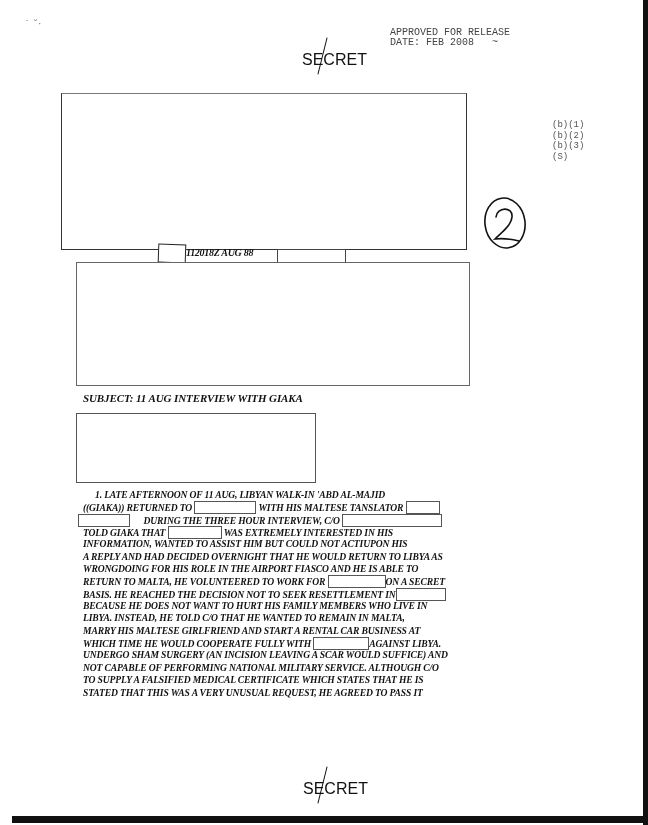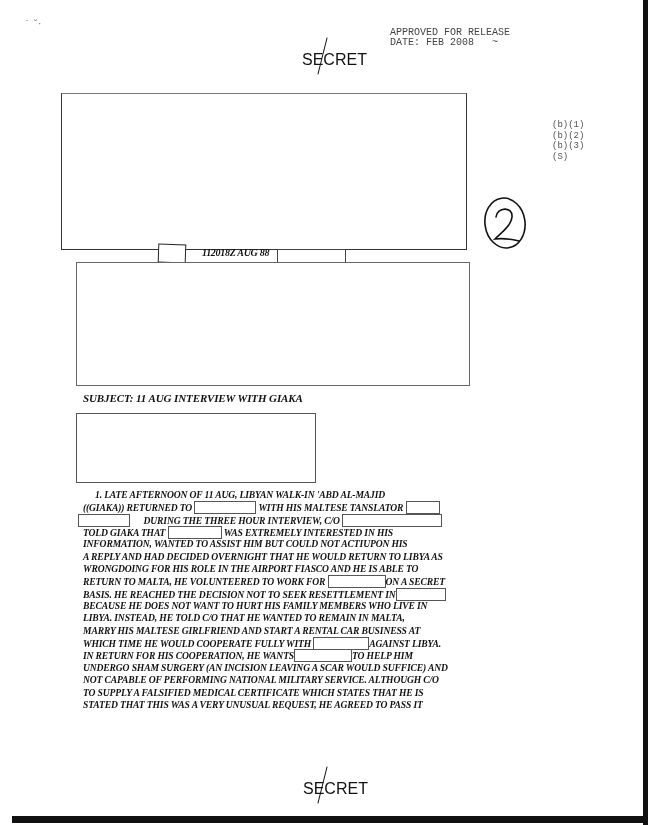--- a/index.html
+++ b/index.html
@@ -45,21 +45,21 @@
     .box3 { left: 76px; top: 413px; width: 240px; height: 70px; border: 1.5px solid #555; }
     .tilt-box {
       left: 158px; top: 244px; width: 28px; height: 19px; border: 1.2px solid #222;
       transform: rotate(2deg);
     }
     .box-date-right { left: 277px; top: 249px; width: 69px; height: 14px; border: 1px solid #444; border-bottom: none; }
 
     .dtg {
       position: absolute; left: 186px; top: 247px;
       font-family: "Liberation Serif", serif; font-style: italic; font-weight: bold;
-      font-size: 10px; color: #111; letter-spacing: -0.3px; margin-left: 16px;
+      font-size: 10px; color: #111; letter-spacing: -0.3px;
     }
     .subject {
       position: absolute; left: 83px; top: 392px;
       font-family: "Liberation Serif", serif; font-style: italic; font-weight: bold;
       font-size: 11px; color: #111; letter-spacing: -0.1px;
     }
     .body {
       position: absolute; left: 83px; top: 489px; width: 400px;
       font-family: "Liberation Serif", serif; font-style: italic; font-weight: bold;
       font-size: 9.6px; line-height: 12.35px; color: #111; letter-spacing: -0.15px;
@@ -111,21 +111,20 @@
     <span class="line"><span>TOLD GIAKA THAT</span> <span class="inline-redact" style="width:54px"></span> <span>WAS EXTREMELY INTERESTED IN HIS</span></span>
     <span class="line"><span>INFORMATION, WANTED TO ASSIST HIM BUT COULD NOT ACTIUPON HIS</span></span>
     <span class="line"><span>A REPLY AND HAD DECIDED OVERNIGHT THAT HE WOULD RETURN TO LIBYA AS</span></span>
     <span class="line"><span>WRONGDOING FOR HIS ROLE IN THE AIRPORT FIASCO AND HE IS ABLE TO</span></span>
     <span class="line"><span>RETURN TO MALTA, HE VOLUNTEERED TO WORK FOR</span> <span class="inline-redact" style="width:58px"></span><span>ON A SECRET</span></span>
     <span class="line"><span>BASIS.  HE REACHED THE DECISION NOT TO SEEK RESETTLEMENT IN</span><span class="inline-redact" style="width:50px"></span></span>
     <span class="line"><span>BECAUSE HE DOES NOT WANT TO HURT HIS FAMILY MEMBERS WHO LIVE IN</span></span>
     <span class="line"><span>LIBYA.  INSTEAD, HE TOLD C/O THAT HE WANTED TO REMAIN IN MALTA,</span></span>
     <span class="line"><span>MARRY HIS MALTESE GIRLFRIEND AND START A RENTAL CAR BUSINESS AT</span></span>
     <span class="line"><span>WHICH TIME HE WOULD COOPERATE FULLY WITH</span> <span class="inline-redact" style="width:56px"></span><span>AGAINST LIBYA.</span></span>
-    <span class="line"><span>IN RETURN FOR HIS COOPERATION, HE WANTS</span><span class="inline-redact" style="width:58px"></span><span>TO HELP HIM</span></span>
     <span class="line"><span>UNDERGO SHAM SURGERY (AN INCISION LEAVING A SCAR WOULD SUFFICE) AND</span></span>
     <span class="line"><span>NOT CAPABLE OF PERFORMING NATIONAL MILITARY SERVICE.  ALTHOUGH C/O</span></span>
     <span class="line"><span>TO SUPPLY A FALSIFIED MEDICAL CERTIFICATE WHICH STATES THAT HE IS</span></span>
     <span class="line"><span>STATED THAT THIS WAS A VERY UNUSUAL REQUEST, HE AGREED TO PASS IT</span></span>
   </div>
 
   <div class="secret secret-bottom">SECRET</div>
   <div class="slash slash-bottom"></div>
 
   <div class="edge-right"></div>

